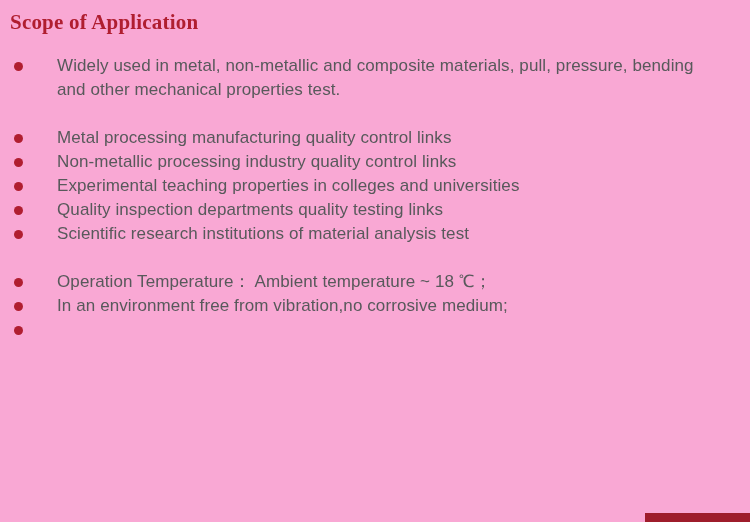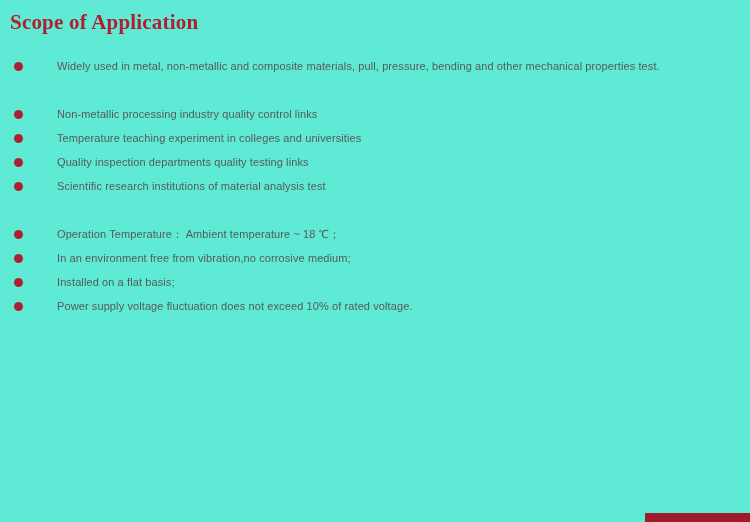--- a/index.html
+++ b/index.html
@@ -3,21 +3,21 @@
 <meta charset="utf-8">
 <style>
   * { margin: 0; padding: 0; box-sizing: border-box; }
   html, body { width: 750px; height: 522px; background: #ffffff; }
   body { font-family: "Liberation Sans", sans-serif; position: relative; overflow: hidden; }
 
   .page {
     width: 750px; height: 522px;
     position: relative;
     padding-top: 9px;
-    background: #5eead4;
+    background: #f9a8d4;
   }
 
   h2.section-heading {
     font-family: "Liberation Serif", "DejaVu Serif", serif;
     font-weight: bold;
     font-size: 21px;
     line-height: 26px;
     color: #B01E30;
     margin-left: 10px;
     letter-spacing: 0.2px;
@@ -41,21 +41,21 @@
   .dot {
     flex: 0 0 auto;
     width: 9px; height: 9px;
     border-radius: 50%;
     background: #B01E30;
     margin-top: 8px;
     margin-right: 34px;
   }
 
   .item-text {
-    font-size: 11px;
+    font-size: 17px;
     color: #58595B;
     max-width: 645px;
     letter-spacing: 0.1px;
   }
 
   .corner-bar {
     position: absolute;
     left: 645px;
     top: 513px;
     width: 105px;
@@ -74,25 +74,29 @@
     <li>
       <span class="dot"></span>
       <span class="item-text">Widely used in metal, non-metallic and composite materials, pull, pressure, bending and other mechanical properties test.</span>
     </li>
   </ul>
 
 
   <ul class="bullets">
     <li>
       <span class="dot"></span>
+      <span class="item-text">Metal processing manufacturing quality control links</span>
+    </li>
+    <li>
+      <span class="dot"></span>
       <span class="item-text">Non-metallic processing industry quality control links</span>
     </li>
     <li>
       <span class="dot"></span>
-      <span class="item-text">Temperature teaching experiment in colleges and universities</span>
+      <span class="item-text">Experimental teaching properties in colleges and universities</span>
     </li>
     <li>
       <span class="dot"></span>
       <span class="item-text">Quality inspection departments quality testing links</span>
     </li>
     <li>
       <span class="dot"></span>
       <span class="item-text">Scientific research institutions of material analysis test</span>
     </li>
   </ul>
@@ -102,23 +106,18 @@
     <li>
       <span class="dot"></span>
       <span class="item-text">Operation Temperature： Ambient temperature ~ 18 ℃；</span>
     </li>
     <li>
       <span class="dot"></span>
       <span class="item-text">In an environment free from vibration,no corrosive medium;</span>
     </li>
     <li>
       <span class="dot"></span>
-      <span class="item-text">Installed on a flat basis;</span>
-    </li>
-    <li>
-      <span class="dot"></span>
-      <span class="item-text">Power supply voltage fluctuation does not exceed 10% of rated voltage.</span>
     </li>
   </ul>
 
   <div class="corner-bar"></div>
 
 </div>
 
 </body></html>

